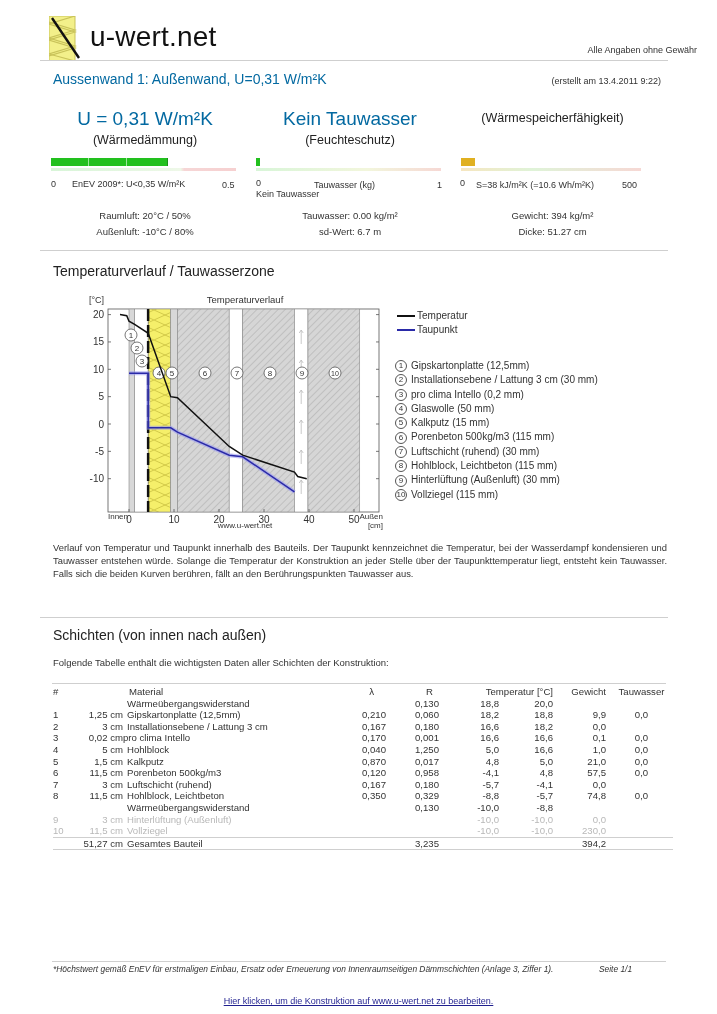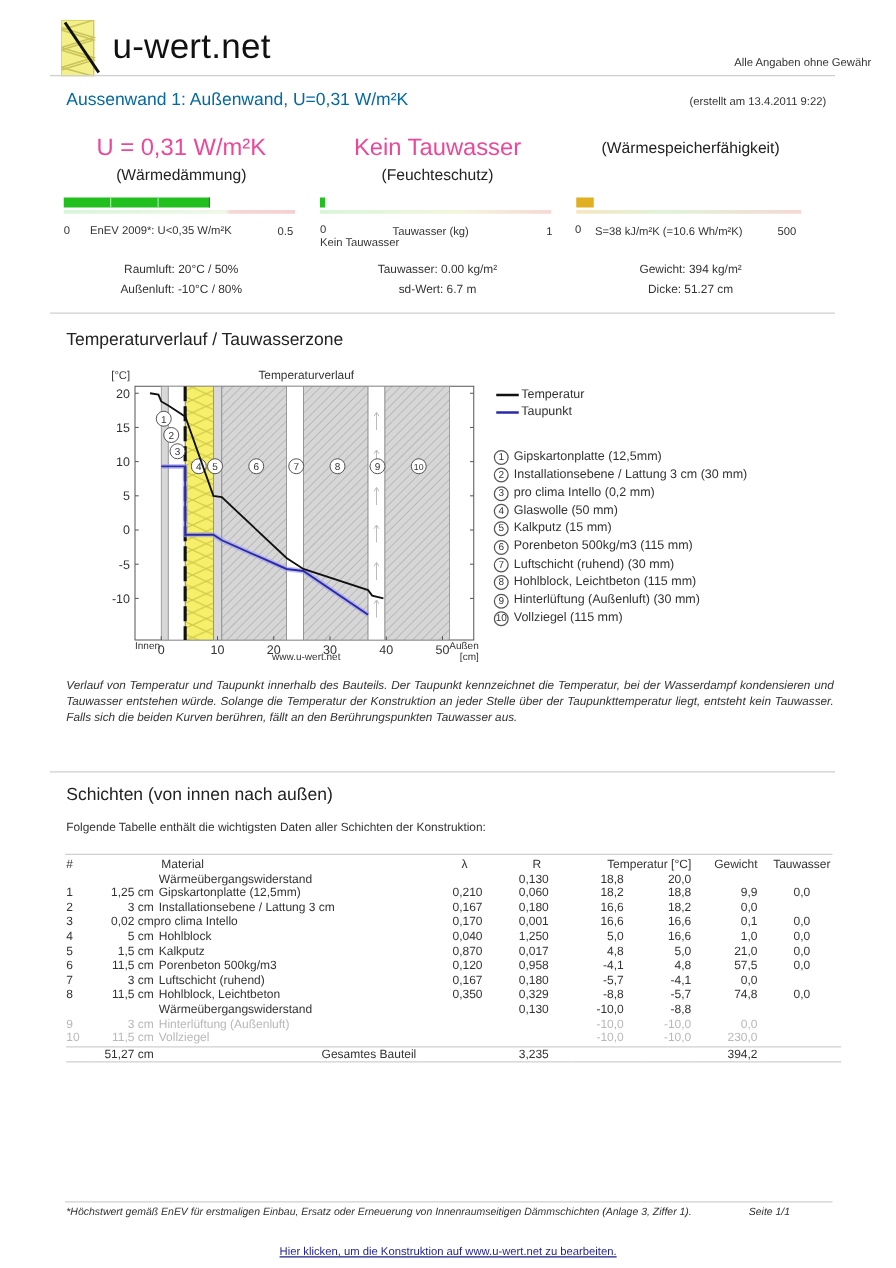--- a/index.html
+++ b/index.html
@@ -2,26 +2,26 @@
 <html><head>
 <meta charset="utf-8">
 <style>
   html, body { margin:0; padding:0; background:#fff; }
   body { width:717px; height:1014px; position:relative; overflow:hidden; font-family:"Liberation Sans", sans-serif; color:#222; }
   .abs { position:absolute; }
   .hr { position:absolute; height:1px; background:#cfcfcf; }
   .logo-text { font-size:28px; color:#111; letter-spacing:0.2px; }
   .small { font-size:9px; color:#333; }
   .h-title { font-size:14px; color:#0369a1; }
-  .big { font-size:19px; color:#ec4899; text-align:center; }
+  .big { font-size:19px; color:#0369a1; text-align:center; }
   .sub { font-size:12.5px; color:#222; text-align:center; }
   .cell { font-size:9.5px; color:#333; }
   .center { text-align:center; }
   .section-title { font-size:14px; color:#222; }
-  .desc { font-size:9.4px; font-style:italic; color:#333; line-height:13px; text-align:justify; }
+  .desc { font-size:9.4px; color:#333; line-height:13px; text-align:justify; }
   table.layers { border-collapse:collapse; font-size:9.6px; color:#333; }
   table.layers td { padding:0; height:11.6px; line-height:11.6px; white-space:nowrap; }
   table.layers tr.grey td { color:#b8b8b8; }
   .r { text-align:right; }
   .c { text-align:center; }
   .footnote { font-size:8.4px; font-style:italic; color:#333; line-height:12px; }
   .link { font-size:9px; color:#1f1f8f; text-decoration:underline; }
   .legend-item { font-size:10px; color:#333; height:14.3px; line-height:14.3px; display:flex; align-items:center; }
   .circ { display:inline-block; width:10px; height:10px; border:1px solid #555; border-radius:50%; font-size:8px; line-height:10px; text-align:center; margin-right:4px; color:#333; }
 </style>
@@ -413,21 +413,21 @@
           <td class="r" style="padding-right:14px;">-10,0</td>
           <td class="r" style="padding-right:2px;">-10,0</td>
           <td class="r" style="padding-right:4px;">230,0</td>
           <td class="c"></td>
         </tr>
       </tbody>
     <tfoot>
       <tr style="border-top:1px solid #cfcfcf;border-bottom:1px solid #cfcfcf;">
         <td></td>
         <td class="r">51,27 cm</td>
-        <td style="padding-left:4px;text-align:right;">Gesamtes Bauteil</td>
+        <td style="padding-left:4px;">Gesamtes Bauteil</td>
         <td></td>
         <td class="r" style="padding-right:19px;">3,235</td>
         <td></td>
           <td></td>
         <td class="r" style="padding-right:4px;">394,2</td>
         <td></td>
       </tr>
     </tfoot>
   </table>
 </div>

